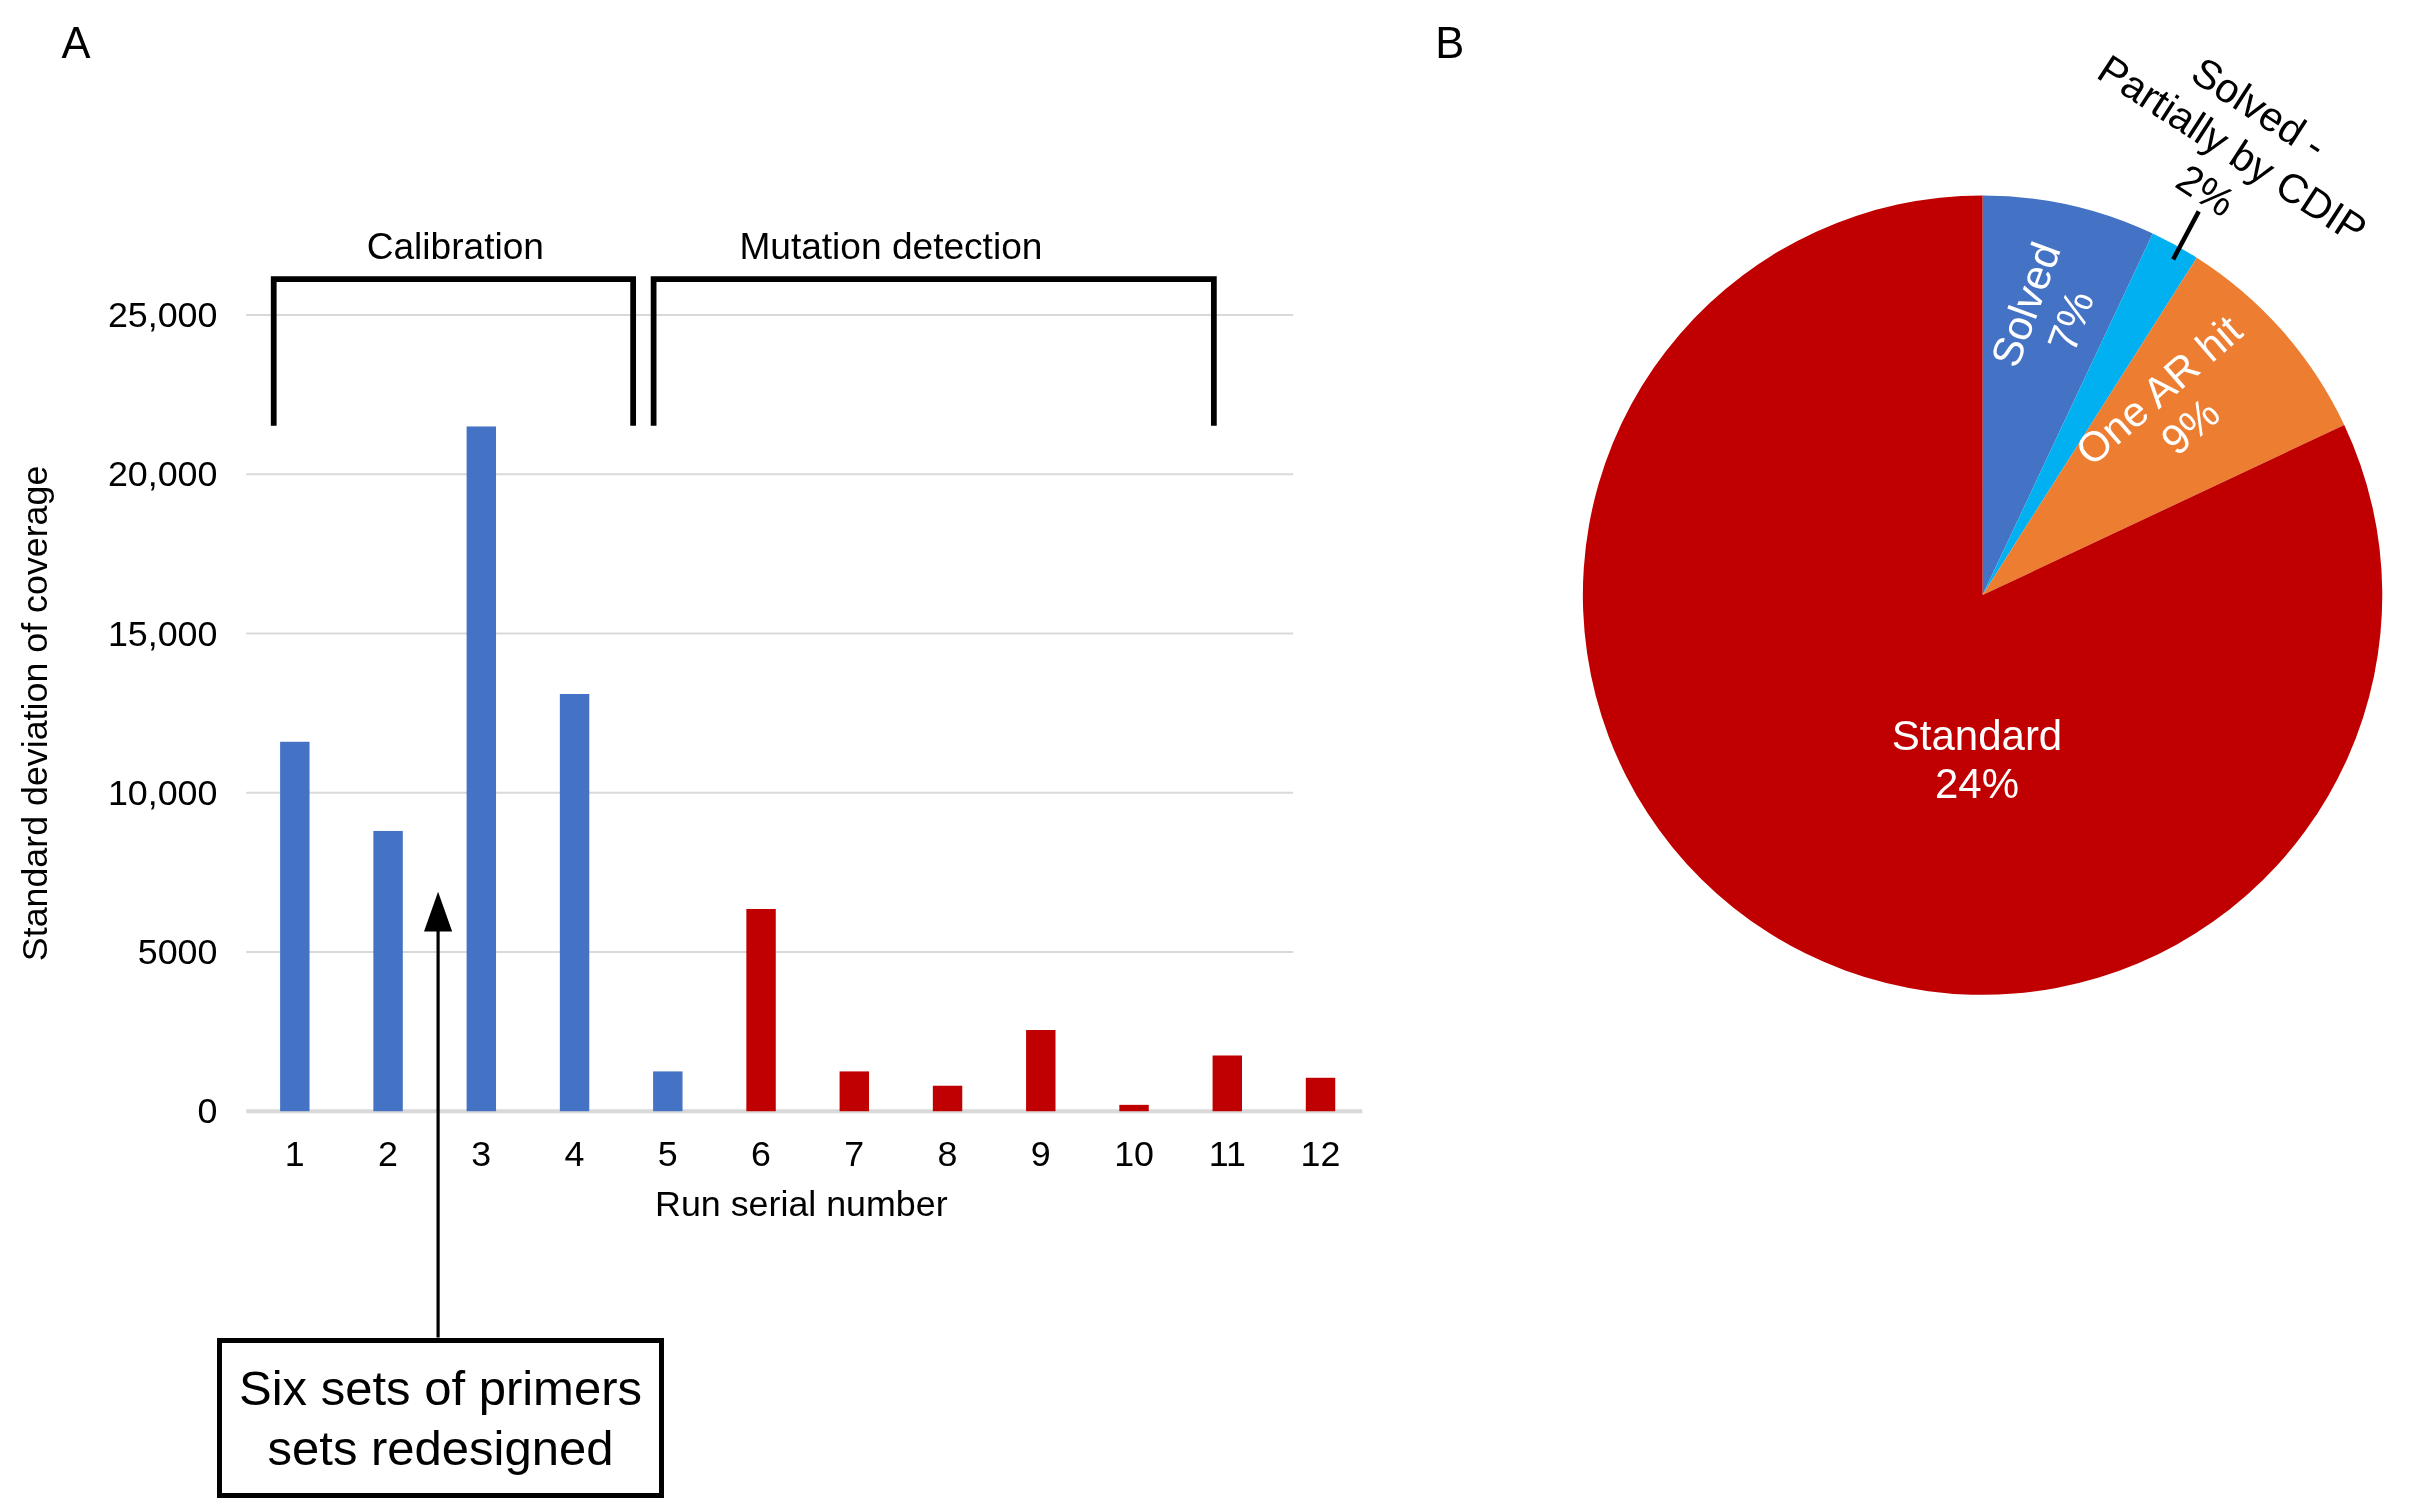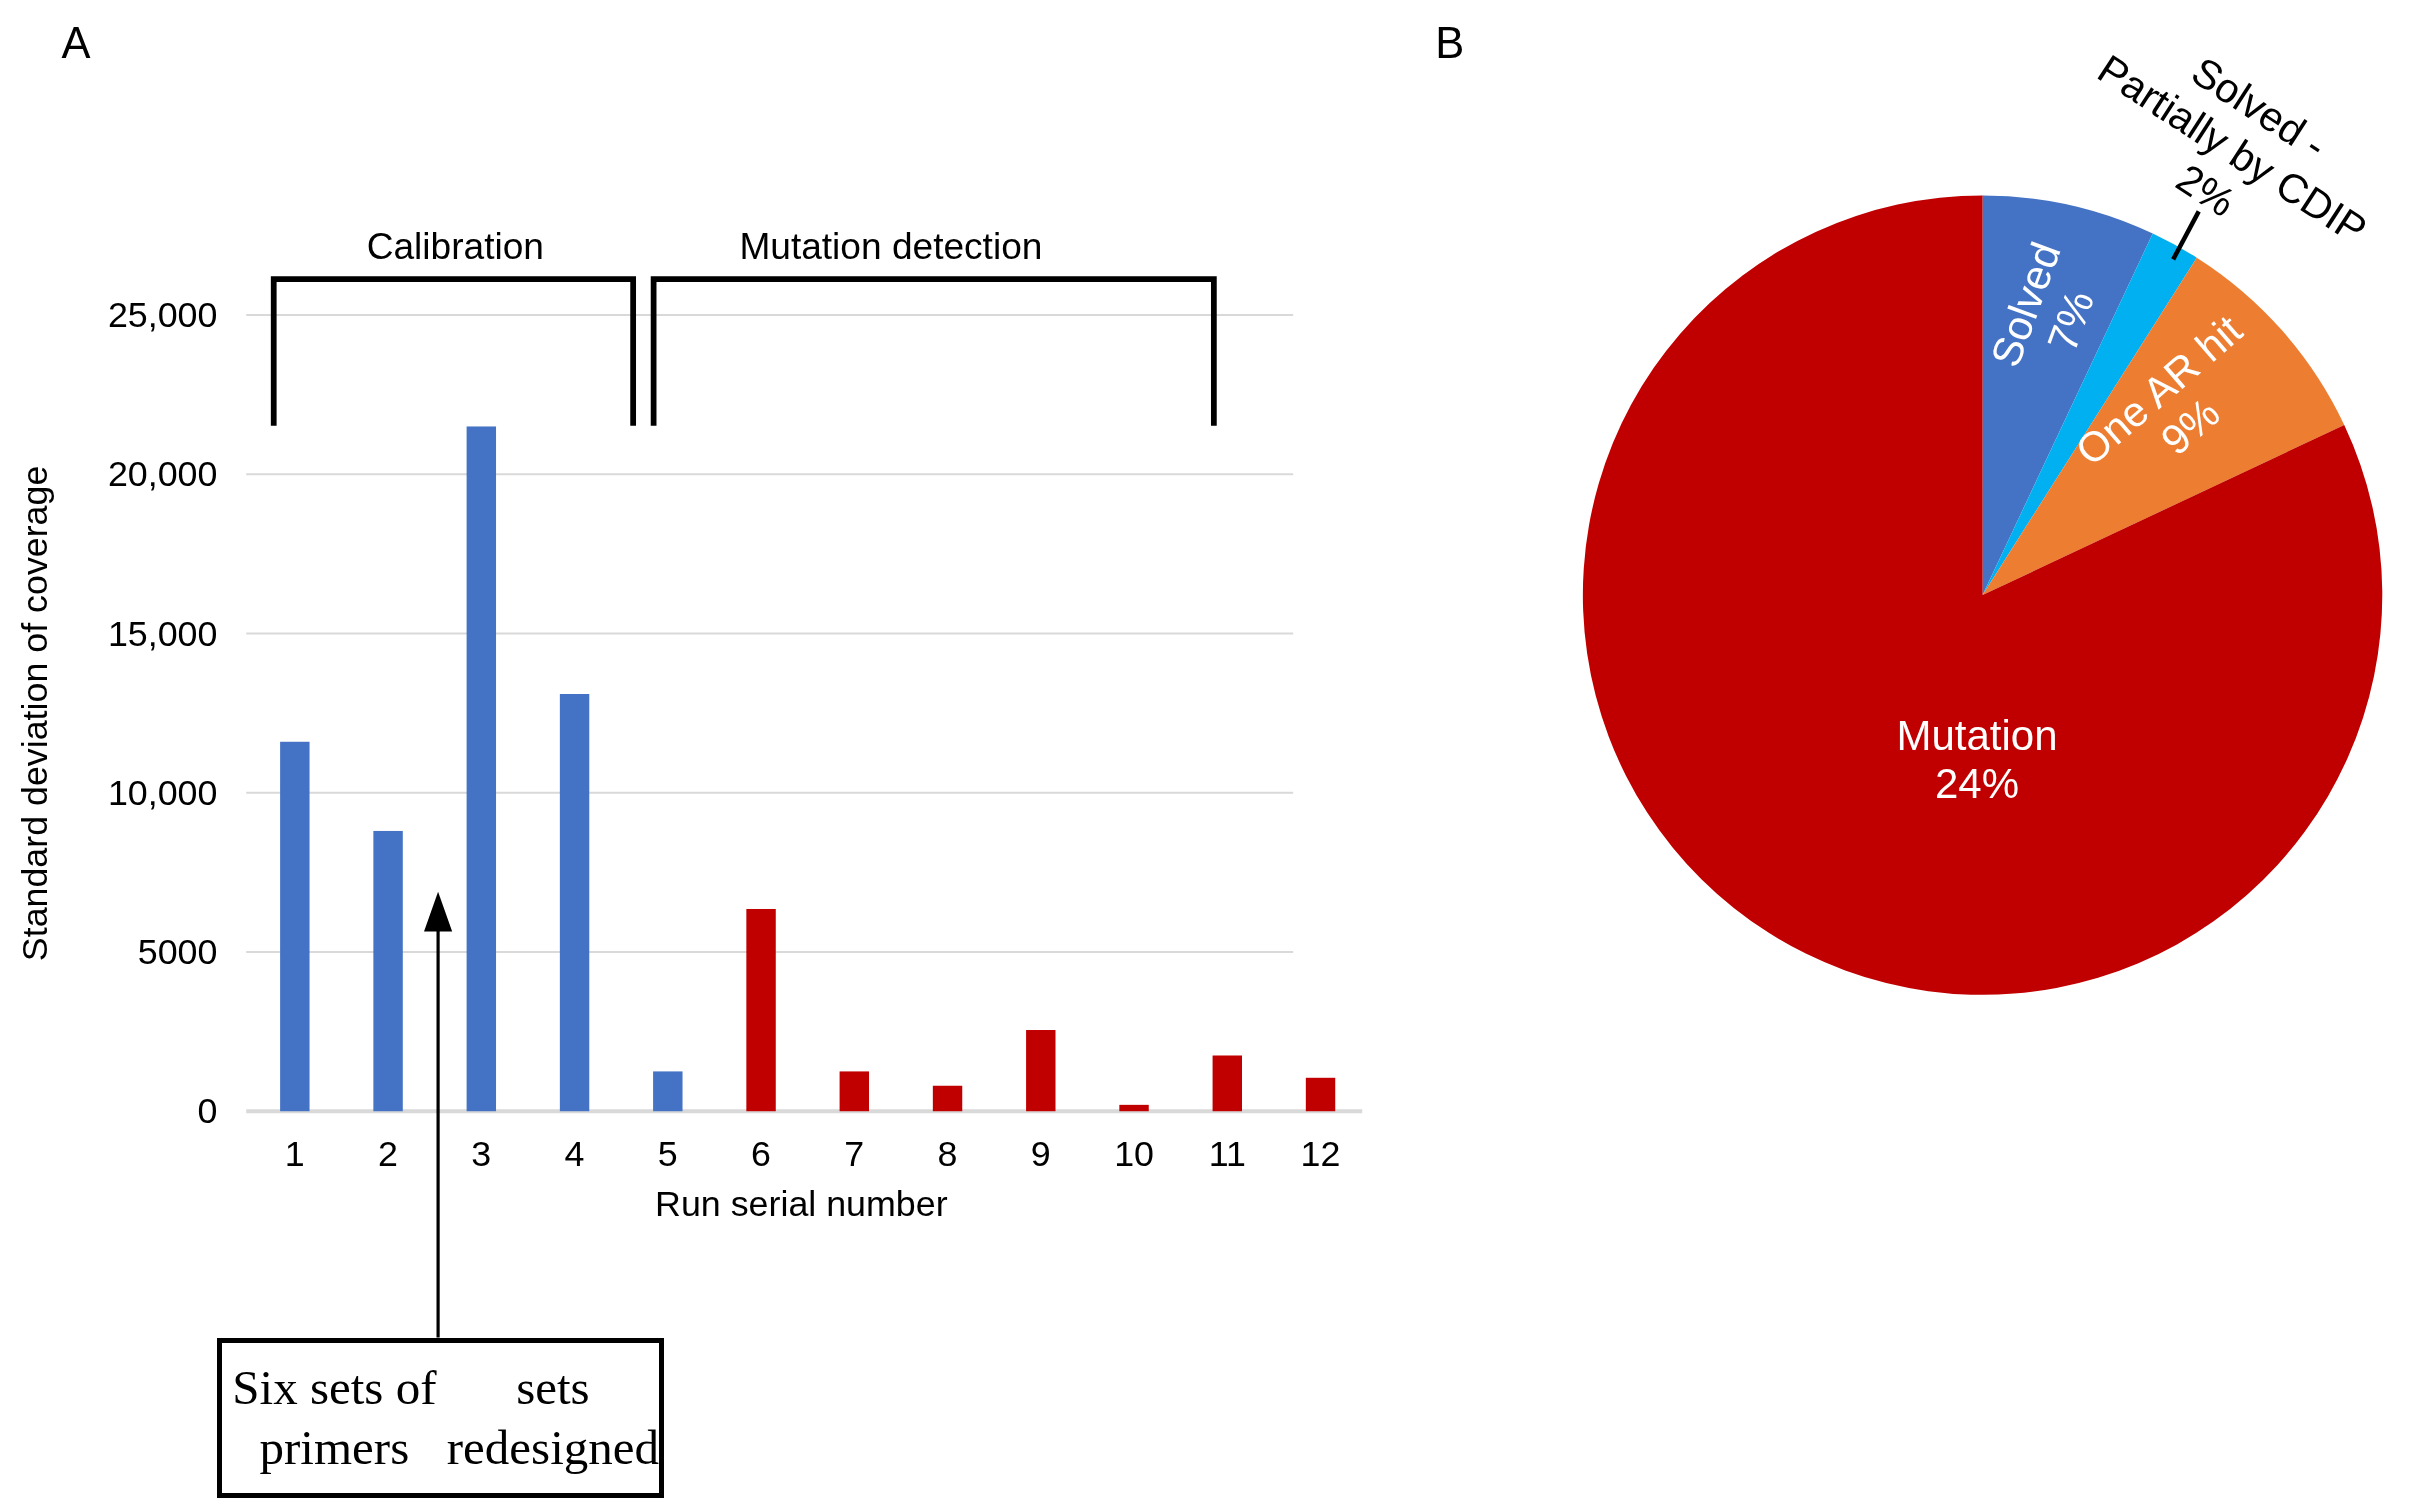--- a/index.html
+++ b/index.html
@@ -5,23 +5,23 @@
   html,body{margin:0;padding:0;background:#fff;}
   #canvas{position:relative;width:2413px;height:1510px;background:#ffffff;overflow:hidden;
           font-family:"Liberation Sans","DejaVu Sans",sans-serif;}
   svg{position:absolute;left:0;top:0;}
   svg text{font-family:"Liberation Sans","DejaVu Sans",sans-serif;fill:#000;}
   .tick-label{font-size:56px;}
   .axis-title{font-size:56px;}
   .bracket-label{font-size:58px;}
   .panel-letter{font-size:68px;}
   .annot{position:absolute;left:217px;top:1338px;width:447px;height:160px;box-sizing:border-box;
-         border:5.1px solid #000;background:#fff;display:flex;flex-direction:row;
+         border:5.1px solid #000;background:#fff;display:flex;flex-direction:column;
          justify-content:center;align-items:center;text-align:center;
-         font-size:49px;line-height:60px;color:#000;font-family:Liberation Serif, serif;}
+         font-size:49px;line-height:60px;color:#000;}
   .pie-label{position:absolute;transform:translate(-50%,-50%) rotate(var(--rot,0deg));
              text-align:center;white-space:nowrap;line-height:1.15;}
   .pie-label.white{color:#fff;font-size:42px;}
   .pie-label.dark{color:#000;font-size:41px;line-height:1.2;}
 </style>
 </head>
 <body>
 
 <div id="canvas">
 
@@ -110,18 +110,18 @@
     <span>Partially by CDIP</span><br>
     <span>2%</span>
   </div>
 
   <div class="pie-label white" style="left:2175px;top:409px;--rot:-41deg">
     <span>One AR hit</span><br>
     <span>9%</span>
   </div>
 
   <div class="pie-label white" style="left:1977px;top:760px;--rot:0deg">
-    <span>Mutation</span><br>
+    <span>Standard</span><br>
     <span>24%</span>
   </div>
 
 </div>
 
 
 </body></html>

